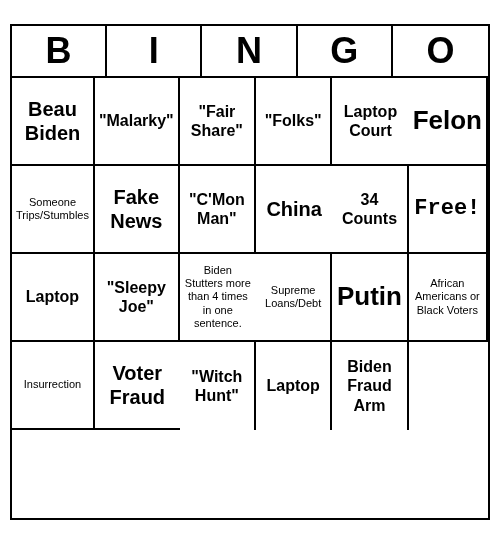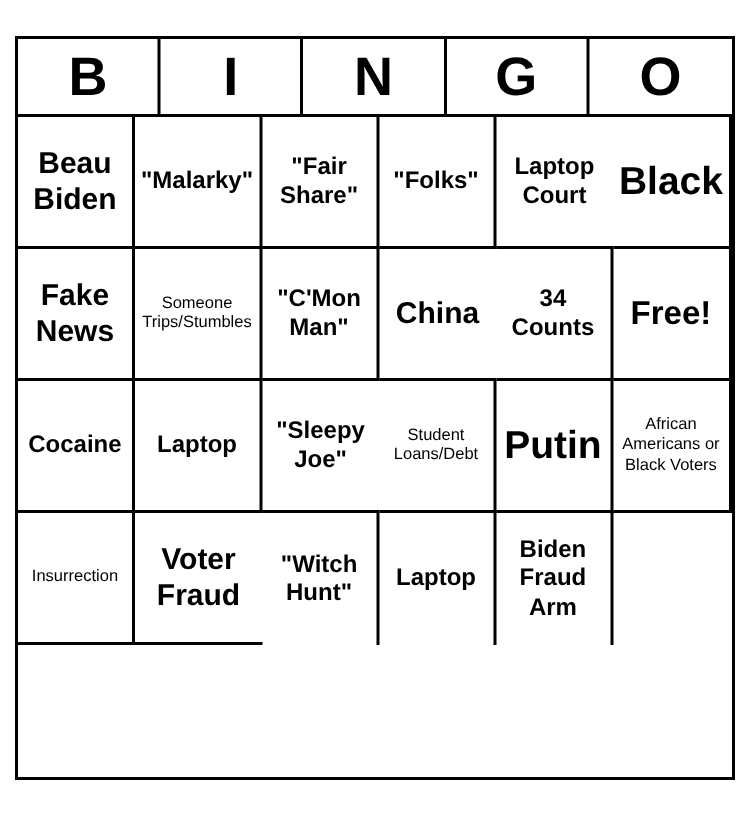--- a/index.html
+++ b/index.html
@@ -78,20 +78,21 @@
       font-weight: bold;
     }
 
     .bingo-cell.small-text {
       font-size: 11px;
     }
 
     .bingo-cell.free {
       font-size: 22px;
       font-weight: bold;
+      font-family: Liberation Mono, monospace;
     }
 
     .bingo-cell.xlarge-text {
       font-size: 26px;
       font-weight: bold;
     }
   </style>
 </head>
 <body>
 
@@ -102,31 +103,31 @@
       <div class="bingo-header-cell">N</div>
       <div class="bingo-header-cell">G</div>
       <div class="bingo-header-cell">O</div>
     </div>
   <div class="bingo-grid">
   <div class="bingo-cell large-text">Beau Biden</div>
       <div class="bingo-cell medium-text">"Malarky"</div>
       <div class="bingo-cell medium-text">"Fair Share"</div>
       <div class="bingo-cell medium-text">"Folks"</div>
       <div class="bingo-cell medium-text">Laptop Court</div>
-      <div class="bingo-cell xlarge-text">Black</div>
+      <div class="bingo-cell xlarge-text">Felon</div>
+      <div class="bingo-cell small-text">Someone Trips/Stumbles</div>
       <div class="bingo-cell large-text">Fake News</div>
-      <div class="bingo-cell small-text">Someone Trips/Stumbles</div>
       <div class="bingo-cell medium-text">"C'Mon Man"</div>
       <div class="bingo-cell large-text">China</div>
       <div class="bingo-cell medium-text">34 Counts</div>
       <div class="bingo-cell free">Free!</div>
-      <div class="bingo-cell medium-text">Cocaine</div>
       <div class="bingo-cell medium-text">Laptop</div>
       <div class="bingo-cell medium-text">"Sleepy Joe"</div>
-      <div class="bingo-cell small-text">Student Loans/Debt</div>
+      <div class="bingo-cell small-text">Biden Stutters more than 4 times in one sentence.</div>
+      <div class="bingo-cell small-text">Supreme Loans/Debt</div>
       <div class="bingo-cell xlarge-text">Putin</div>
       <div class="bingo-cell small-text">African Americans or Black Voters</div>
       <div class="bingo-cell small-text">Insurrection</div>
       <div class="bingo-cell large-text">Voter Fraud</div>
       <div class="bingo-cell medium-text">"Witch Hunt"</div>
       <div class="bingo-cell medium-text">Laptop</div>
       <div class="bingo-cell medium-text">Biden Fraud Arm</div>
     </div>
 </div>
 

